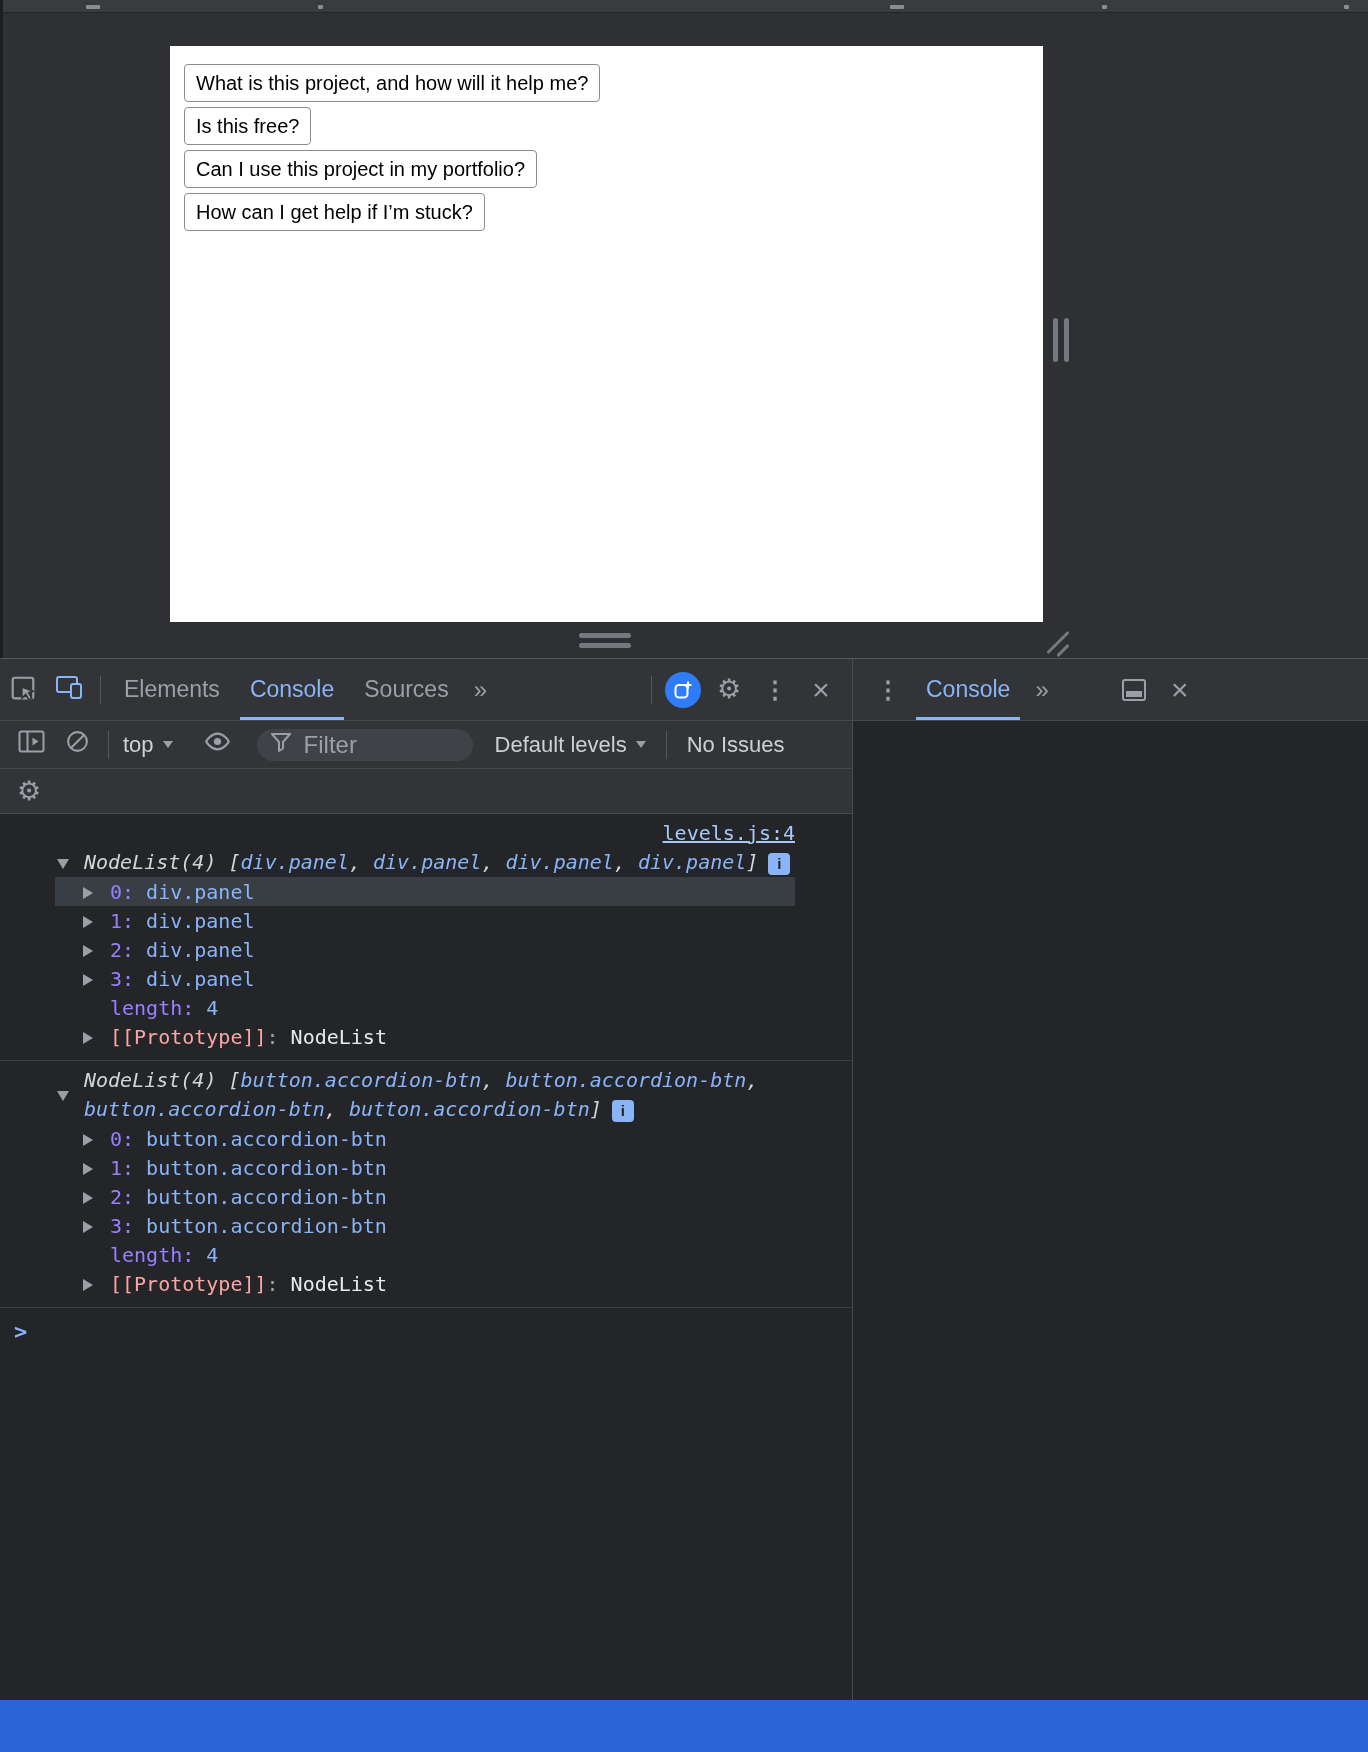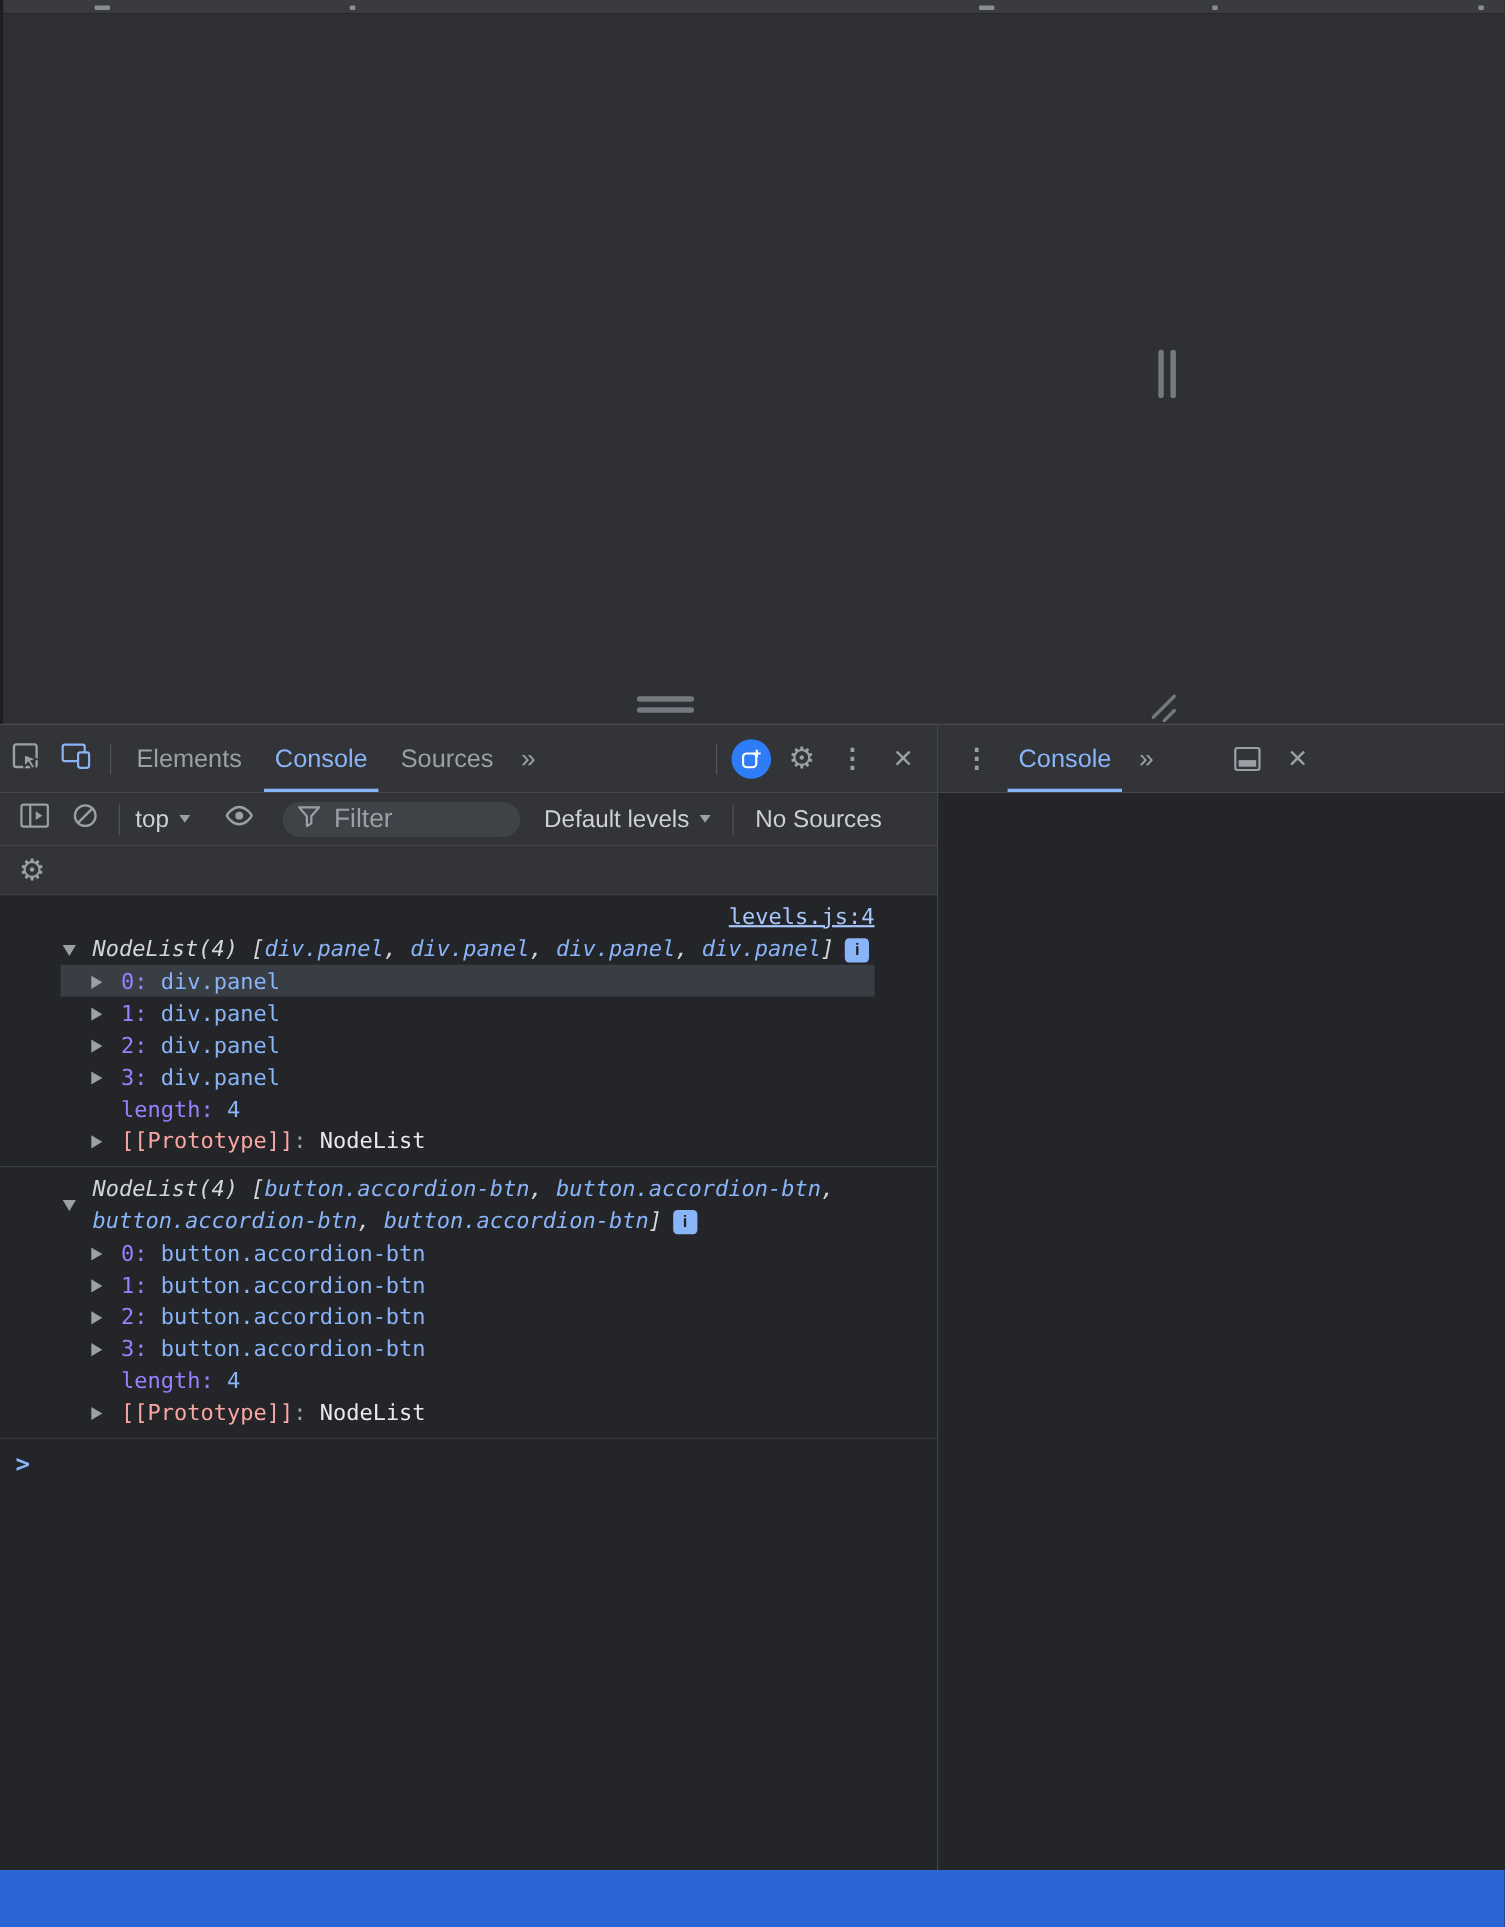--- a/index.html
+++ b/index.html
@@ -100,20 +100,26 @@
   <div class="top-strip">
     <div class="ts-mark" style="left:86px;width:14px;"></div>
     <div class="ts-mark" style="left:318px;width:5px;"></div>
     <div class="ts-mark" style="left:890px;width:14px;"></div>
     <div class="ts-mark" style="left:1102px;width:5px;"></div>
     <div class="ts-mark" style="left:1344px;width:5px;"></div>
   </div>
   <div class="left-edge"></div>
 
   <div class="device-area">
+    <div class="page">
+      <button class="faq-btn">What is this project, and how will it help me?</button>
+      <button class="faq-btn">Is this free?</button>
+      <button class="faq-btn">Can I use this project in my portfolio?</button>
+      <button class="faq-btn">How can I get help if I’m stuck?</button>
+    </div>
     <div class="handle-right">
         <span></span>
         <span></span>
       </div>
     <div class="handle-bottom">
         <span></span>
         <span></span>
       </div>
     <div class="handle-corner">
         <span></span>
@@ -211,21 +217,21 @@
                 <path d="M2 2h18l-7 8v6.5l-4 2.5v-9z" fill="none" stroke="#9aa0a6" stroke-width="2" stroke-linejoin="round"></path>
               </svg>
           </span>
           <input type="text" placeholder="Filter" style="">
         </div>
         <div class="tb-text">
           <span>Default levels</span>
           <span class="caret"></span>
         </div>
         <div class="vdiv" style="margin:0 14px;"></div>
-        <div class="no-issues">No Sources</div>
+        <div class="no-issues">No Issues</div>
       </div>
 
       <div class="gear-row">
         <div><span class="gear-glyph">⚙</span></div>
       </div>
 
       <div class="console-messages">
 
         <div class="msg">
           <div class="msg-head">

